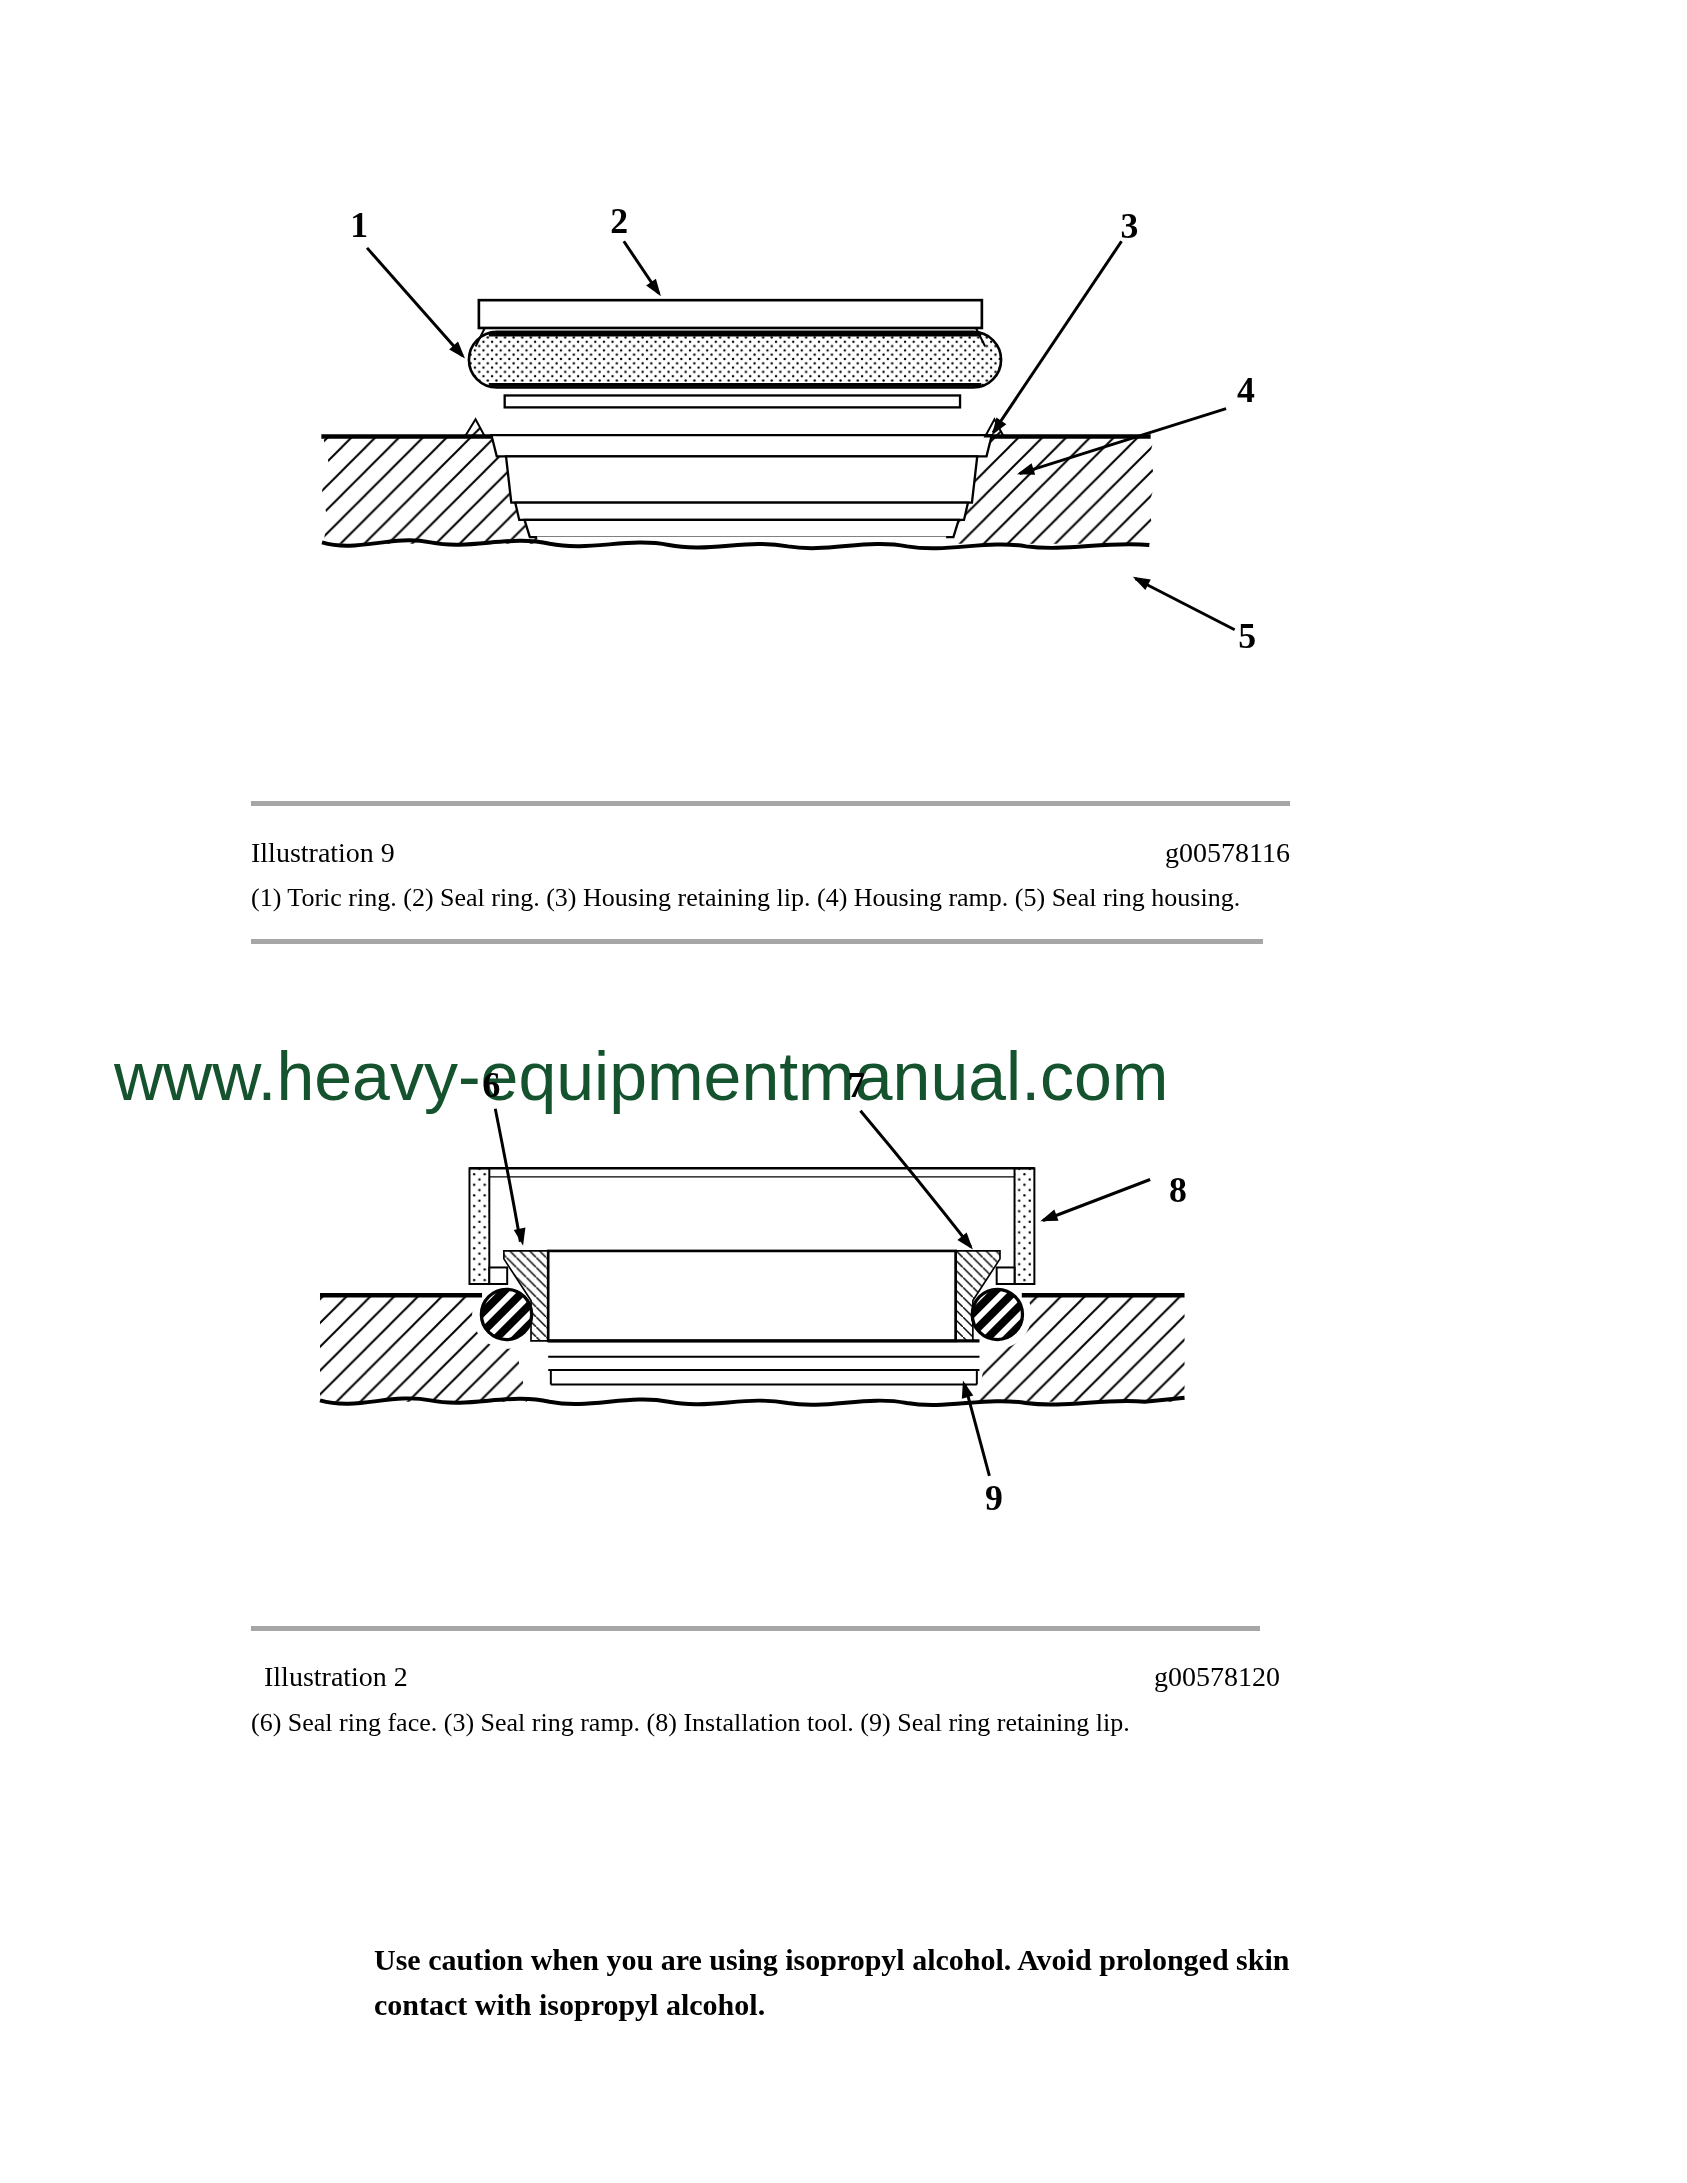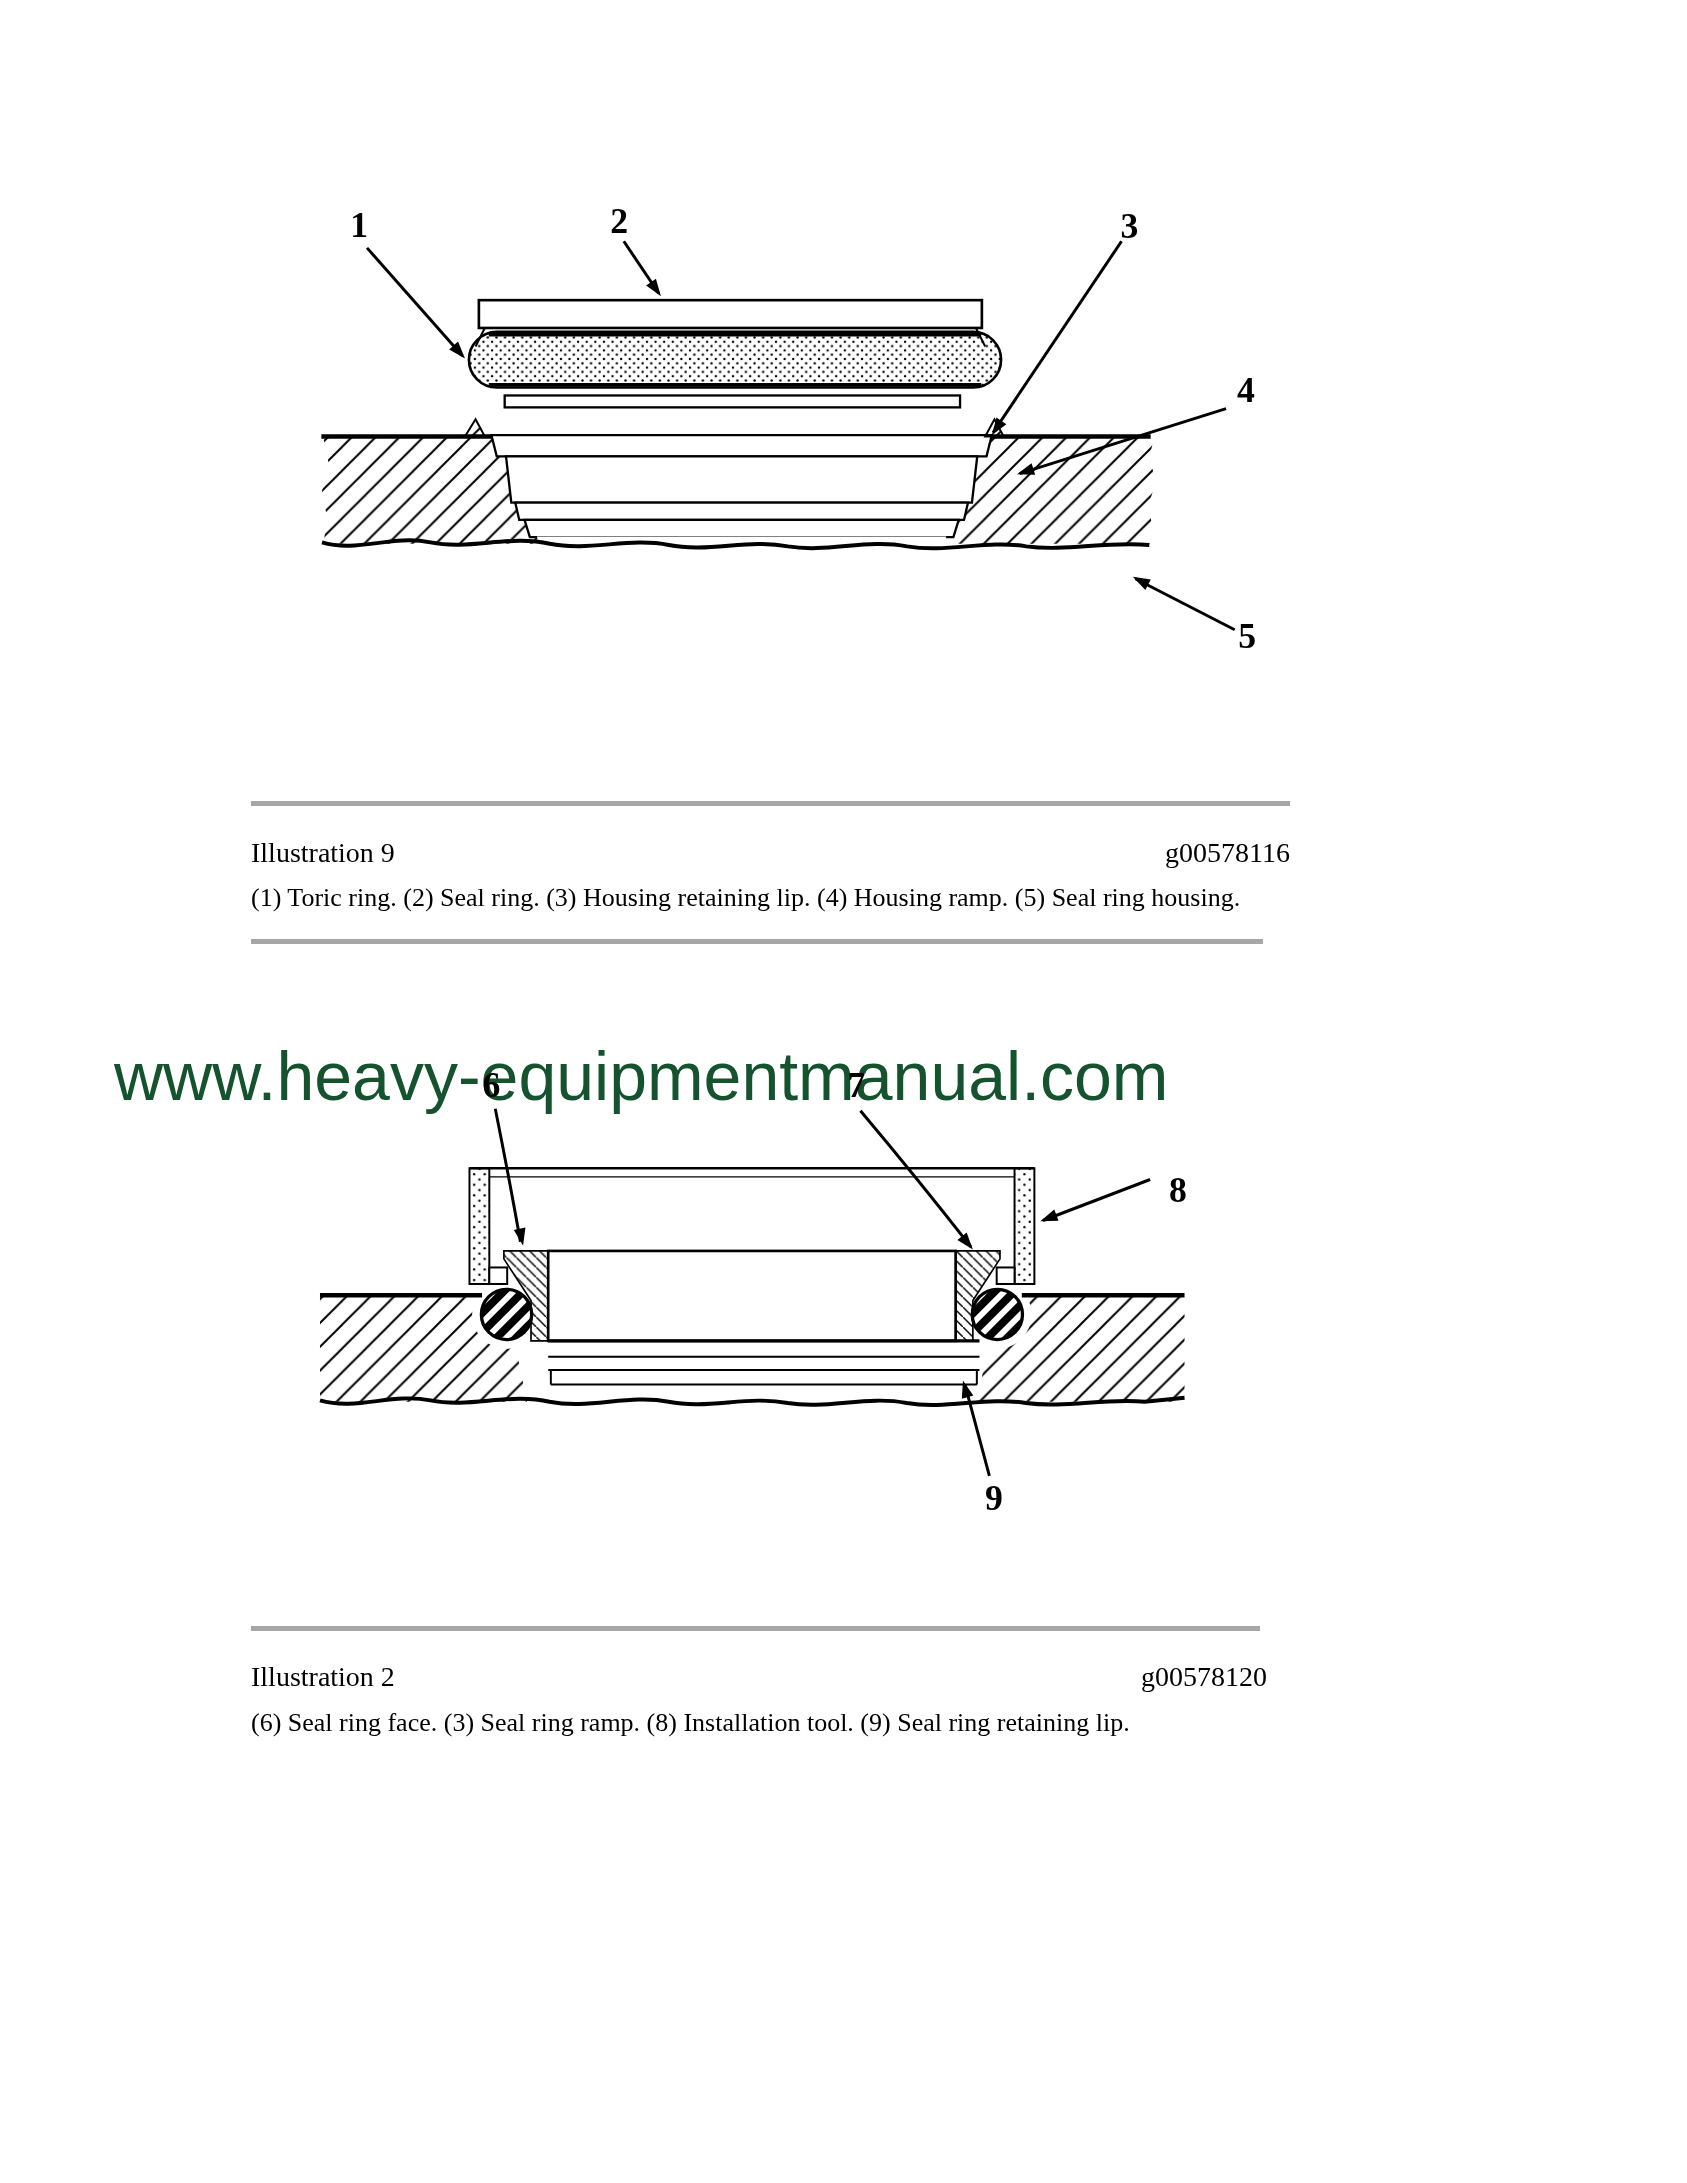--- a/index.html
+++ b/index.html
@@ -166,22 +166,26 @@
       <line x1="1015" y1="660" x2="978" y2="522" class="ln" stroke-width="4.5"></line>
       <polygon points="975,516 990.7,538.6 973.3,543.4" fill="#000"></polygon>
       <text class="fig-label" x="262" y="88" text-anchor="middle">6</text>
       <text class="fig-label" x="814" y="88" text-anchor="middle">7</text>
       <text class="fig-label" x="1300" y="246" text-anchor="middle">8</text>
       <text class="fig-label" x="1022" y="712" text-anchor="middle">9</text>
     </g>
   </svg>
 
   <div class="rule" style="left:251px;top:1626px;width:1009px;"></div>
-  <div class="cap-row" style="left:251px;top:1662px;width:1016px;gap:44px;">
+  <div class="cap-row" style="left:264px;top:1662px;width:1016px;gap:44px;">
     <span>Illustration 2</span>
     <span>g00578120</span>
   </div>
   <div class="cap-parts" style="left:251px;top:1708px;">(6) Seal ring face. (3) Seal ring ramp. (8) Installation tool. (9) Seal ring retaining lip.</div>
 
 
+  <div class="boldpara">
+    <div>Use caution when you are using isopropyl alcohol. Avoid prolonged skin</div>
+    <div>contact with isopropyl alcohol.</div>
+  </div>
 
 </div>
 
 
 </body></html>

